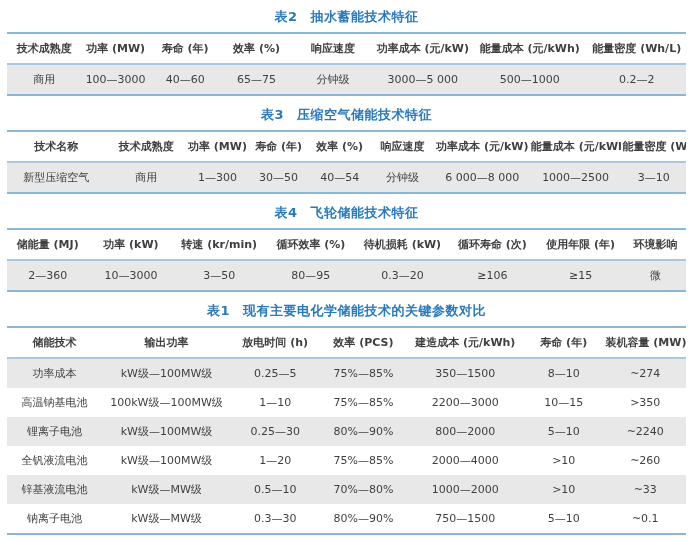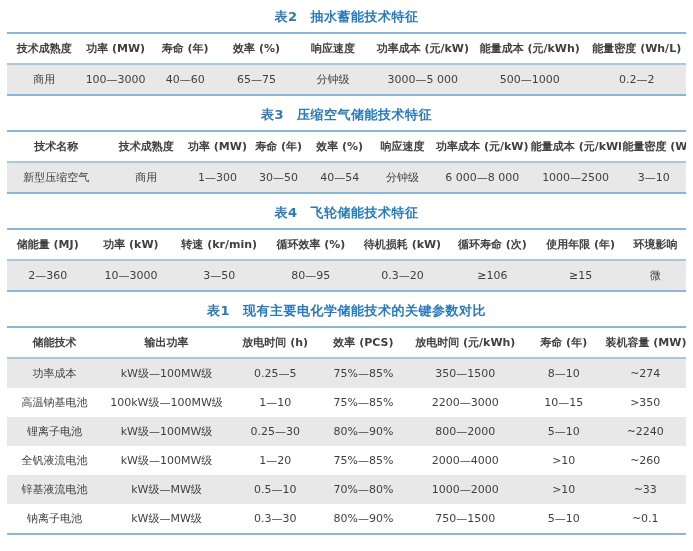--- a/index.html
+++ b/index.html
@@ -174,21 +174,21 @@
           <col style="width: 17%;">
           <col style="width: 12%;">
           <col style="width: 12%;">
         </colgroup>
         <thead>
           <tr>
             <th>储能技术</th>
             <th>输出功率</th>
             <th>放电时间 (h)</th>
             <th>效率 (PCS)</th>
-            <th>放电时间 (元/kWh)</th>
+            <th>建造成本 (元/kWh)</th>
             <th>寿命 (年)</th>
             <th>装机容量 (MW)</th>
           </tr>
         </thead>
         <tbody>
           <tr class="stripe">
             <td>功率成本</td>
             <td>kW级—100MW级</td>
             <td>0.25—5</td>
             <td>75%—85%</td>

